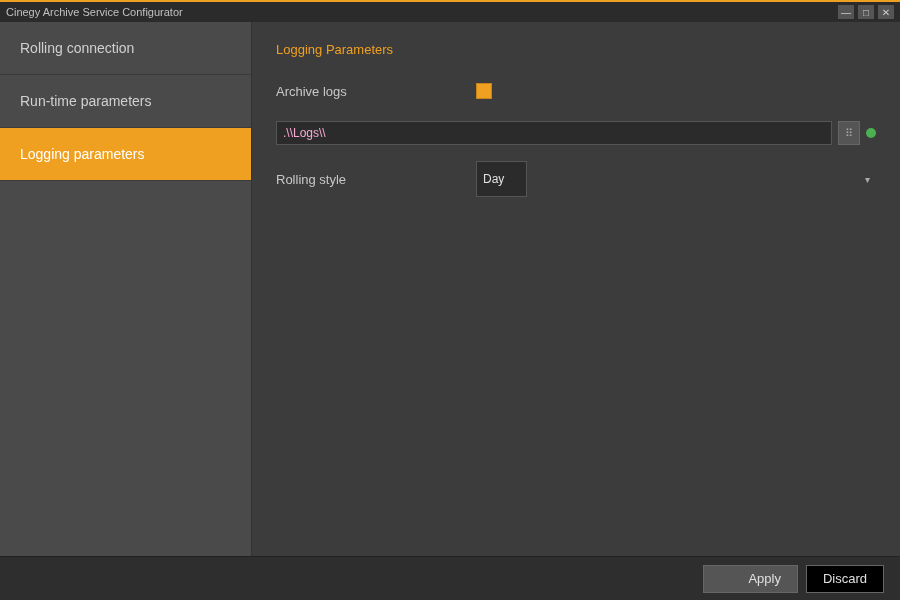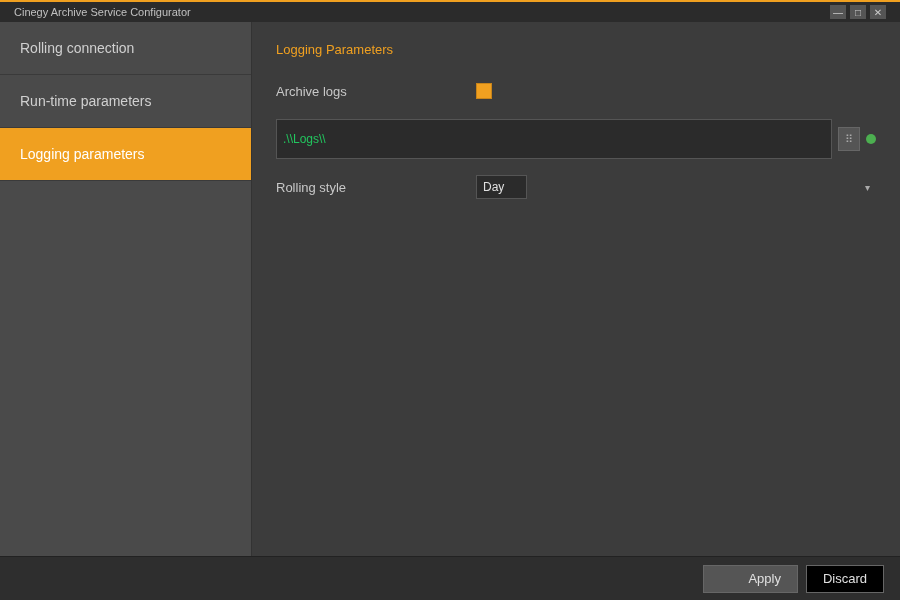--- a/index.html
+++ b/index.html
@@ -13,21 +13,21 @@
       overflow: hidden;
     }
 
     
     .title-bar {
       height: 22px;
       background: #2b2b2b;
       display: flex;
       align-items: center;
       justify-content: space-between;
-      padding: 0 14px;
+      padding: 0 6px;
       border-top: 2px solid #f0a020;
     }
     .title-bar-title {
       color: #c0c0c0;
       font-size: 11px;
     }
     .title-bar-controls {
       display: flex;
       gap: 4px;
     }
@@ -114,24 +114,24 @@
       align-items: center;
       justify-content: center;
       cursor: pointer;
       flex-shrink: 0;
     }
 
     
     .text-input {
       background: #2b2b2b;
       border: 1px solid #555;
-      color: #22c55e;
+      color: #f9a8d4;
       padding: 3px 6px;
       font-size: 12px;
-      height: 40px;
+      height: 24px;
       flex: 1;
       outline: none;
     }
 
     
     .browse-btn {
       width: 22px;
       height: 24px;
       background: #555;
       border: 1px solid #666;
@@ -152,21 +152,21 @@
       flex-shrink: 0;
     }
 
     
     .select-input {
       background: #2b2b2b;
       border: 1px solid #555;
       color: #e0e0e0;
       padding: 3px 6px;
       font-size: 12px;
-      height: 24px;
+      height: 36px;
       flex: 1;
       outline: none;
       cursor: pointer;
       appearance: none;
       -webkit-appearance: none;
     }
     .select-wrapper {
       flex: 1;
       position: relative;
     }

